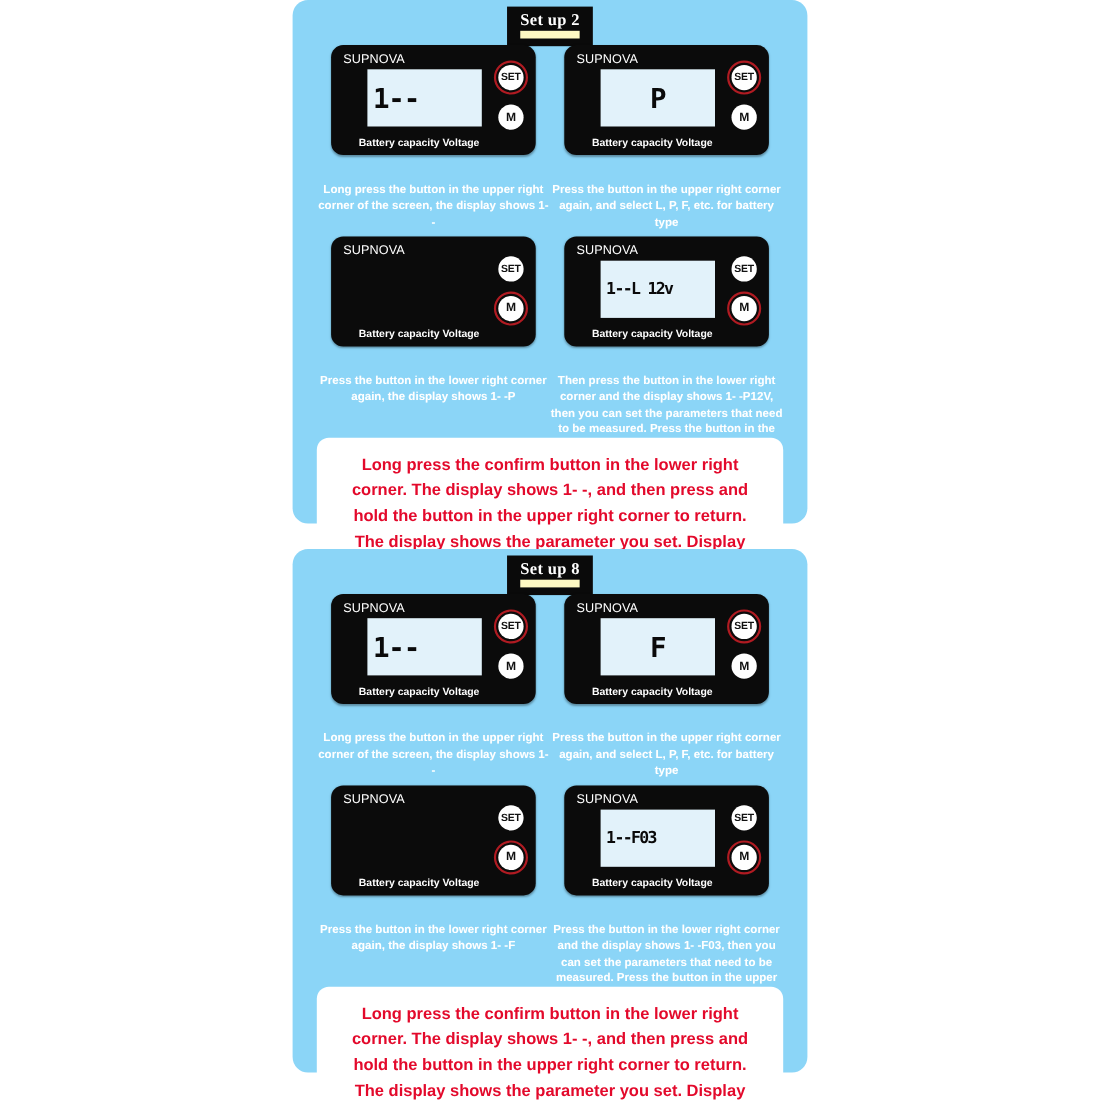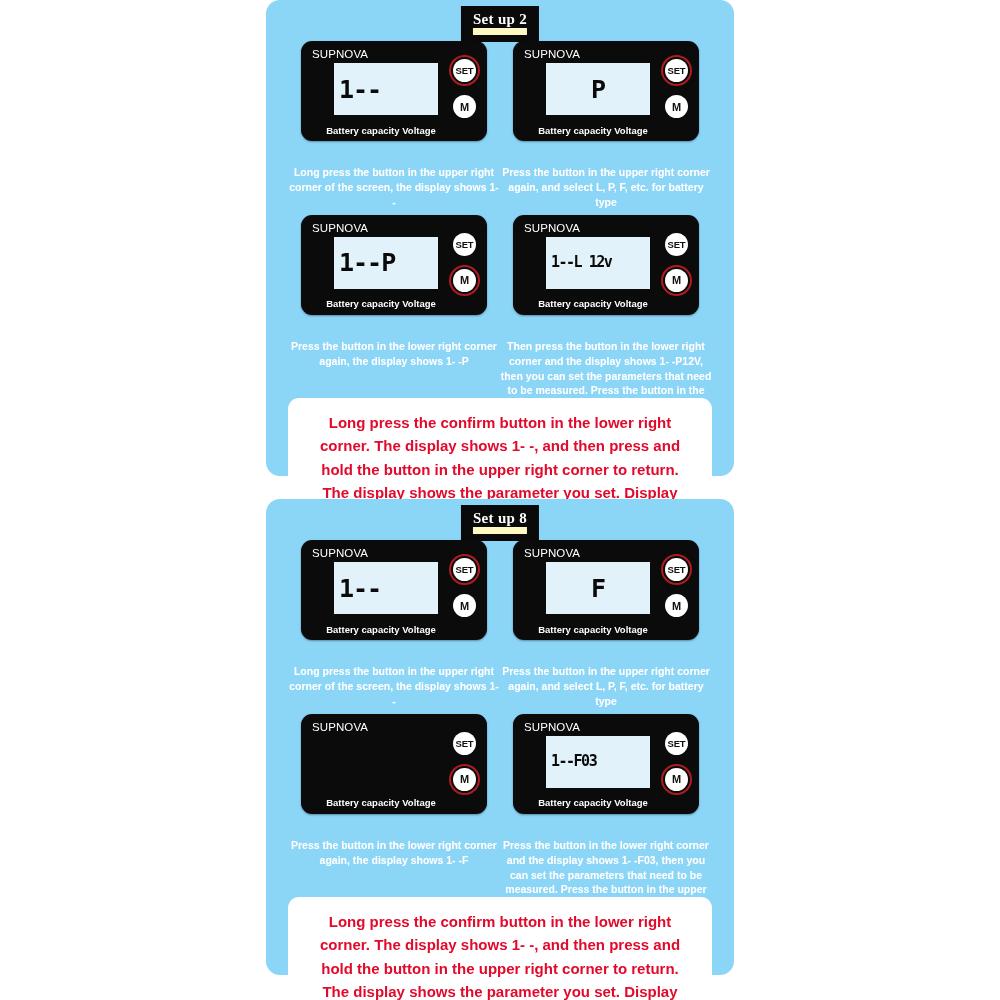--- a/index.html
+++ b/index.html
@@ -237,23 +237,20 @@
           <div class="caption">Press the button in the upper right corner again, and select L, P, F, etc. for battery type</div>
         </div>
 
       </div>
 
       <div class="row" style="margin-top:5px;">
 
         <div class="cell">
           <div class="device">
             <div class="brand">SUPNOVA</div>
-            <div class="lcd">
-              <div class="lcd-text">1--P</div>
-            </div>
             <div class="footer-label">Battery capacity Voltage</div>
             <div class="btn btn-set">SET</div>
             <div class="btn btn-m m">M</div>
             <div class="ring ring-m"></div>
           </div>
           <div class="caption">Press the button in the lower right corner again, the display shows 1- -P</div>
         </div>
 
         <div class="cell">
           <div class="device">

